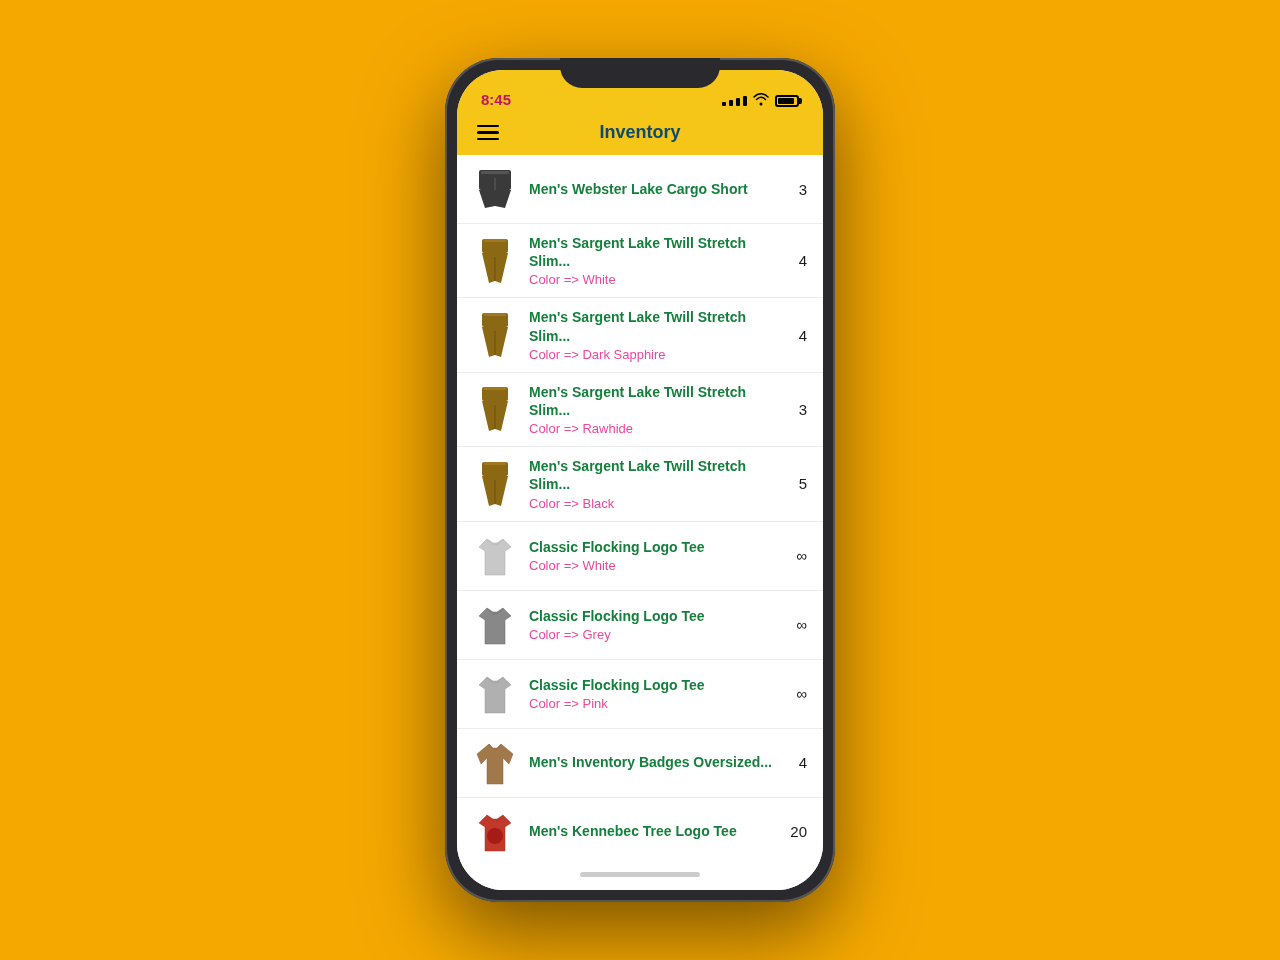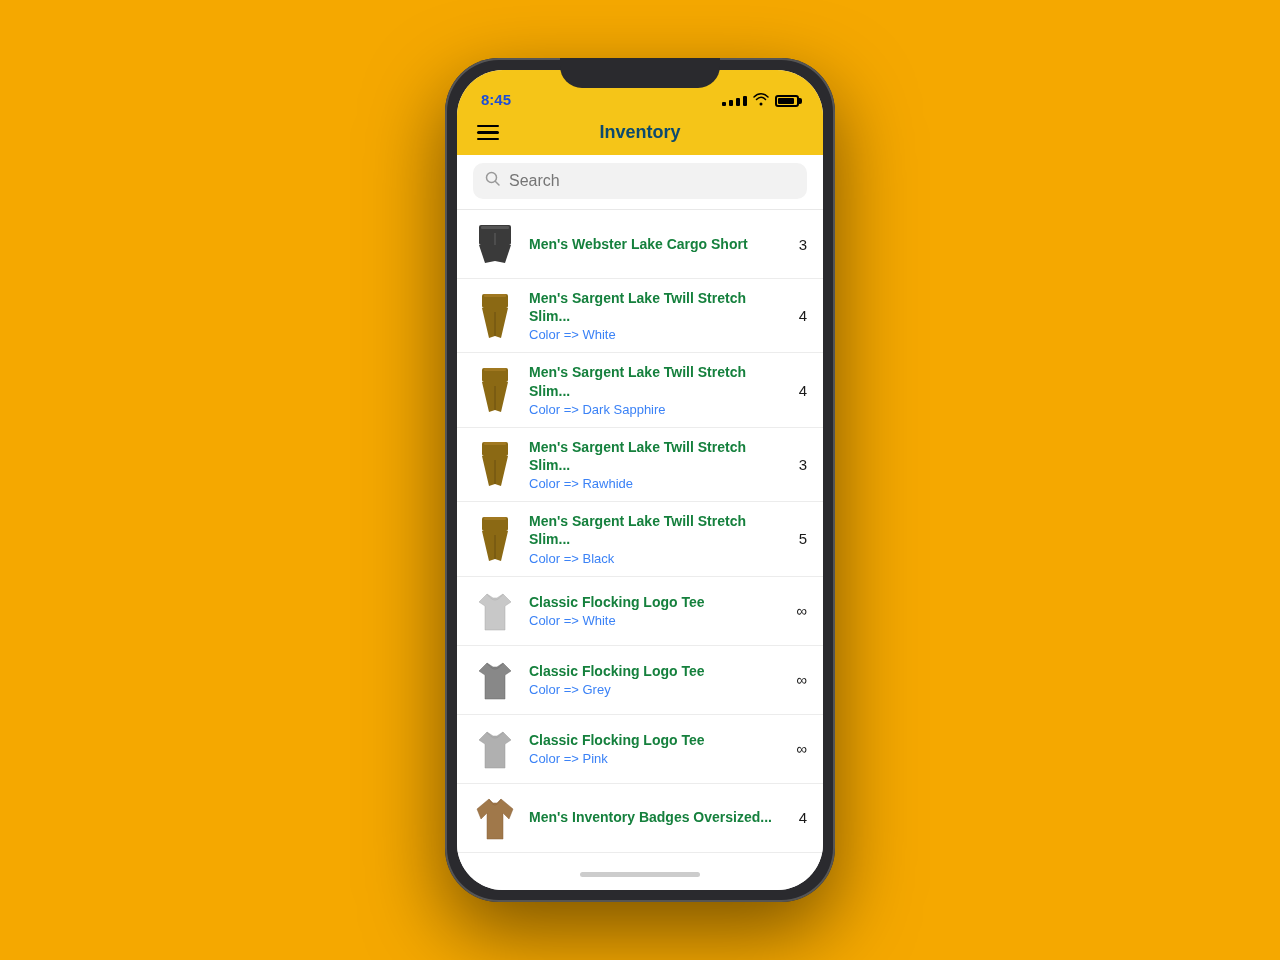--- a/index.html
+++ b/index.html
@@ -55,21 +55,21 @@
       align-items: flex-end;
       padding: 0 24px 6px;
       justify-content: space-between;
       position: relative;
       z-index: 5;
     }
 
     .status-time {
       font-size: 15px;
       font-weight: 600;
-      color: #1d4ed8;
+      color: #be185d;
       text-align: right;
     }
 
     .status-icons {
       display: flex;
       align-items: center;
       gap: 6px;
     }
 
     .signal-dots {
@@ -215,21 +215,21 @@
 
     .item-name {
       font-size: 14px;
       font-weight: 700;
       color: #15803d;
       line-height: 1.3;
     }
 
     .item-color {
       font-size: 13px;
-      color: #3b82f6;
+      color: #ec4899;
       margin-top: 2px;
     }
 
     .item-qty {
       font-size: 15px;
       font-weight: 500;
       color: #1a1a1a;
       min-width: 20px;
       text-align: right;
     }
@@ -287,31 +287,20 @@
 
     <div class="header">
       <div class="hamburger-btn">
         <span></span>
         <span></span>
         <span></span>
       </div>
       <span class="header-title">Inventory</span>
     </div>
 
-    <div class="search-bar">
-      <div class="search-input-wrapper">
-        <span class="search-icon-svg">
-          <svg width="16" height="16" viewBox="0 0 16 16" fill="none">
-            <circle cx="6.5" cy="6.5" r="5" stroke="#999" stroke-width="1.5"></circle>
-            <line x1="10.5" y1="10.5" x2="14" y2="14" stroke="#999" stroke-width="1.5" stroke-linecap="round"></line>
-          </svg>
-        </span>
-        <input class="search-input" type="text" placeholder="Search" style="">
-      </div>
-    </div>
 
     <div class="inventory-list" id="inventory-list">
     <div class="list-item">
           <div class="item-image">
             <svg width="36" height="42" viewBox="0 0 36 42">
         <rect x="2" y="2" width="32" height="20" rx="2" fill="#3a3a3a"></rect>
         <line x1="18" y1="10" x2="18" y2="22" stroke="#555" stroke-width="1.5"></line>
         <path d="M2 22 L8 40 L18 38 L28 40 L34 22 Z" fill="#3a3a3a"></path>
         <rect x="4" y="3" width="28" height="3" rx="1" fill="#555"></rect>
       </svg>

